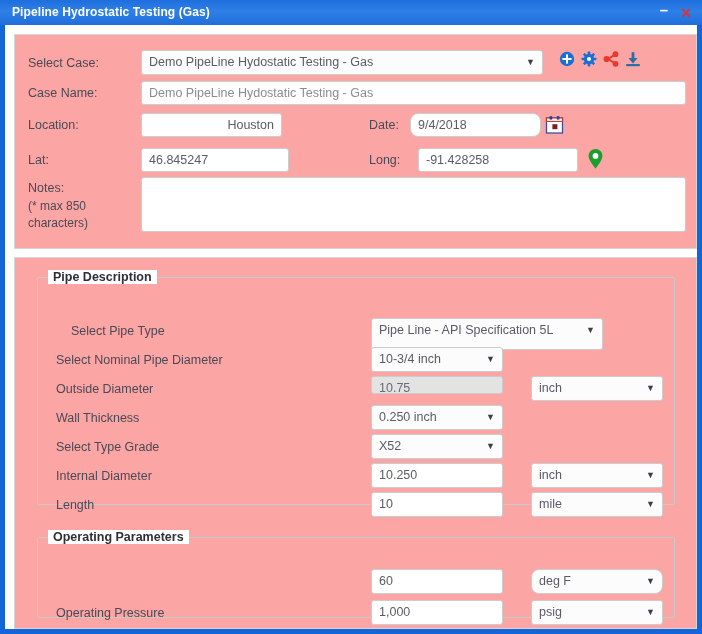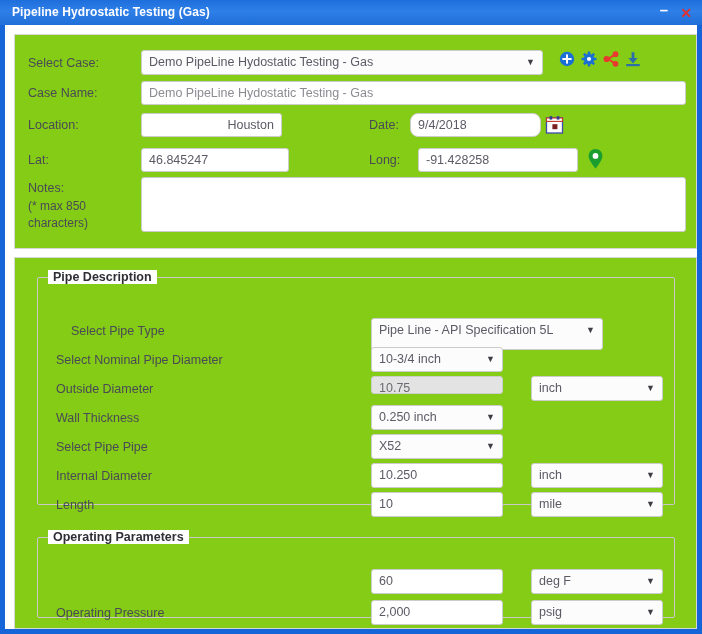--- a/index.html
+++ b/index.html
@@ -65,21 +65,21 @@
     left: 0; top: 25px;
     width: 692px;
     height: 604px;
     background: #ffffff;
     overflow: hidden;
   }
 
   .card {
     position: absolute;
     box-sizing: border-box;
-    background: #84cc16;
+    background: #fca5a5;
     border: 1px solid #d6d6d6;
   }
   #card-case { left: 9px;  top: 9px;  width: 683px; height: 215px; }
   #card-pipe { left: 9px;  top: 232px; width: 683px; height: 372px; }
 
   
   .lbl {
     position: absolute;
     color: #4a4a55;
     font-size: 12.5px;
@@ -277,21 +277,21 @@
         <span>inch</span>
         <span class="caret">▼</span>
       </div>
 
       <div class="lbl" style="left:41px; top:153px;">Wall Thickness</div>
       <div class="sel" style="left:356px; top:147px; width:132px; height:25px; line-height:23px;">
         <span>0.250 inch</span>
         <span class="caret">▼</span>
       </div>
 
-      <div class="lbl" style="left:41px; top:182px;">Select Pipe Pipe</div>
+      <div class="lbl" style="left:41px; top:182px;">Select Type Grade</div>
       <div class="sel" style="left:356px; top:176px; width:132px; height:25px; line-height:23px;">
         <span>X52</span>
         <span class="caret">▼</span>
       </div>
 
       <div class="lbl" style="left:41px; top:211px;">Internal Diameter</div>
       <div class="inp" style="left:356px; top:205px; width:132px; height:25px; line-height:23px;">10.250</div>
       <div class="sel" style="left:516px; top:205px; width:132px; height:25px; line-height:23px;">
         <span>inch</span>
         <span class="caret">▼</span>
@@ -301,27 +301,27 @@
       <div class="inp" style="left:356px; top:234px; width:132px; height:25px; line-height:23px;">10</div>
       <div class="sel" style="left:516px; top:234px; width:132px; height:25px; line-height:23px;">
         <span>mile</span>
         <span class="caret">▼</span>
       </div>
 
       <div class="fieldset" style="left:22px; top:279px; width:638px; height:81px;"></div>
       <div class="legend" style="left:33px; top:272px;">Operating Parameters</div>
 
       <div class="inp" style="left:356px; top:311px; width:132px; height:25px; line-height:23px;">60</div>
-      <div class="sel" style="left:516px; top:311px; width:132px; height:25px; line-height:23px;">
+      <div class="sel" style="left:516px; top:311px; width:132px; height:25px; line-height:23px;border-radius:8px;">
         <span>deg F</span>
         <span class="caret">▼</span>
       </div>
 
       <div class="lbl" style="left:41px; top:348px;">Operating Pressure</div>
-      <div class="inp" style="left:356px; top:342px; width:132px; height:25px; line-height:23px;">2,000</div>
+      <div class="inp" style="left:356px; top:342px; width:132px; height:25px; line-height:23px;">1,000</div>
       <div class="sel" style="left:516px; top:342px; width:132px; height:25px; line-height:23px;">
         <span>psig</span>
         <span class="caret">▼</span>
       </div>
 
     </div>
   </div>
 </div>
 
 </body></html>

